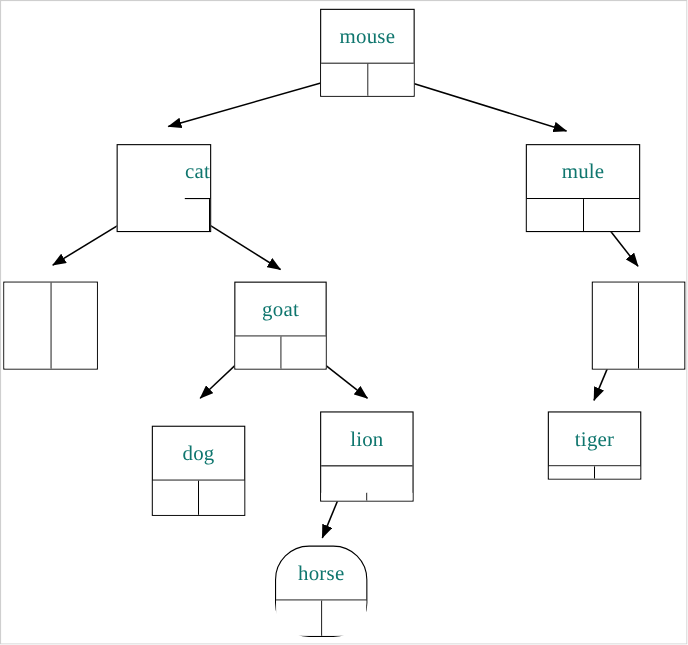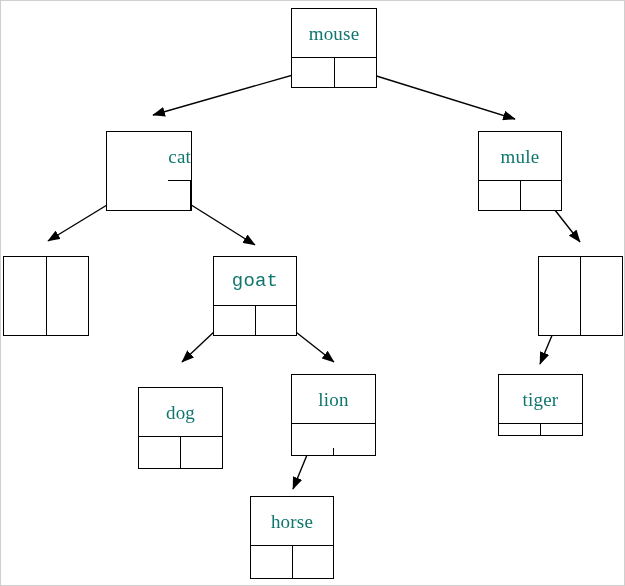--- a/index.html
+++ b/index.html
@@ -89,34 +89,34 @@
           <div class="ptr right"></div>
         </div>
       </div>
       <div class="node" style="left: 105px; top: 130px; width: 86px; height: 80px; align-items: flex-end;">
         <div class="node-label">cat</div>
         <div class="node-ptrs">
           <div class="ptr left"></div>
           <div class="ptr right"></div>
         </div>
       </div>
-      <div class="node" style="left: 477px; top: 130px; width: 84px; height: 80px;">
+      <div class="node" style="left: 477px; top: 130px; width: 104px; height: 80px;">
         <div class="node-label">mule</div>
         <div class="node-ptrs">
           <div class="ptr left"></div>
           <div class="ptr right"></div>
         </div>
       </div>
       <div class="node" style="left: 2px; top: 255px; width: 86px; height: 80px;">
         <div class="node-ptrs">
           <div class="ptr left"></div>
           <div class="ptr right"></div>
         </div>
       </div>
-      <div class="node" style="left: 212px; top: 255px; width: 84px; height: 80px; font-family: Liberation Mono, monospace;">
+      <div class="node" style="left: 212px; top: 255px; width: 84px; height: 80px;">
         <div class="node-label">goat</div>
         <div class="node-ptrs">
           <div class="ptr left"></div>
           <div class="ptr right"></div>
         </div>
       </div>
       <div class="node" style="left: 537px; top: 255px; width: 85px; height: 80px;">
         <div class="node-ptrs">
           <div class="ptr left"></div>
           <div class="ptr right"></div>
@@ -136,21 +136,21 @@
           <div class="ptr right"></div>
         </div>
       </div>
       <div class="node" style="left: 497px; top: 373px; width: 85px; height: 62px;">
         <div class="node-label">tiger</div>
         <div class="node-ptrs">
           <div class="ptr left"></div>
           <div class="ptr right"></div>
         </div>
       </div>
-      <div class="node" style="left: 249px; top: 495px; width: 84px; height: 83px;">
+      <div class="node" style="left: 249px; top: 495px; width: 84px; height: 83px; border-radius: 31px;">
         <div class="node-label">horse</div>
         <div class="node-ptrs">
           <div class="ptr left"></div>
           <div class="ptr right"></div>
         </div>
       </div>
     </div>
 
 </div>
 

